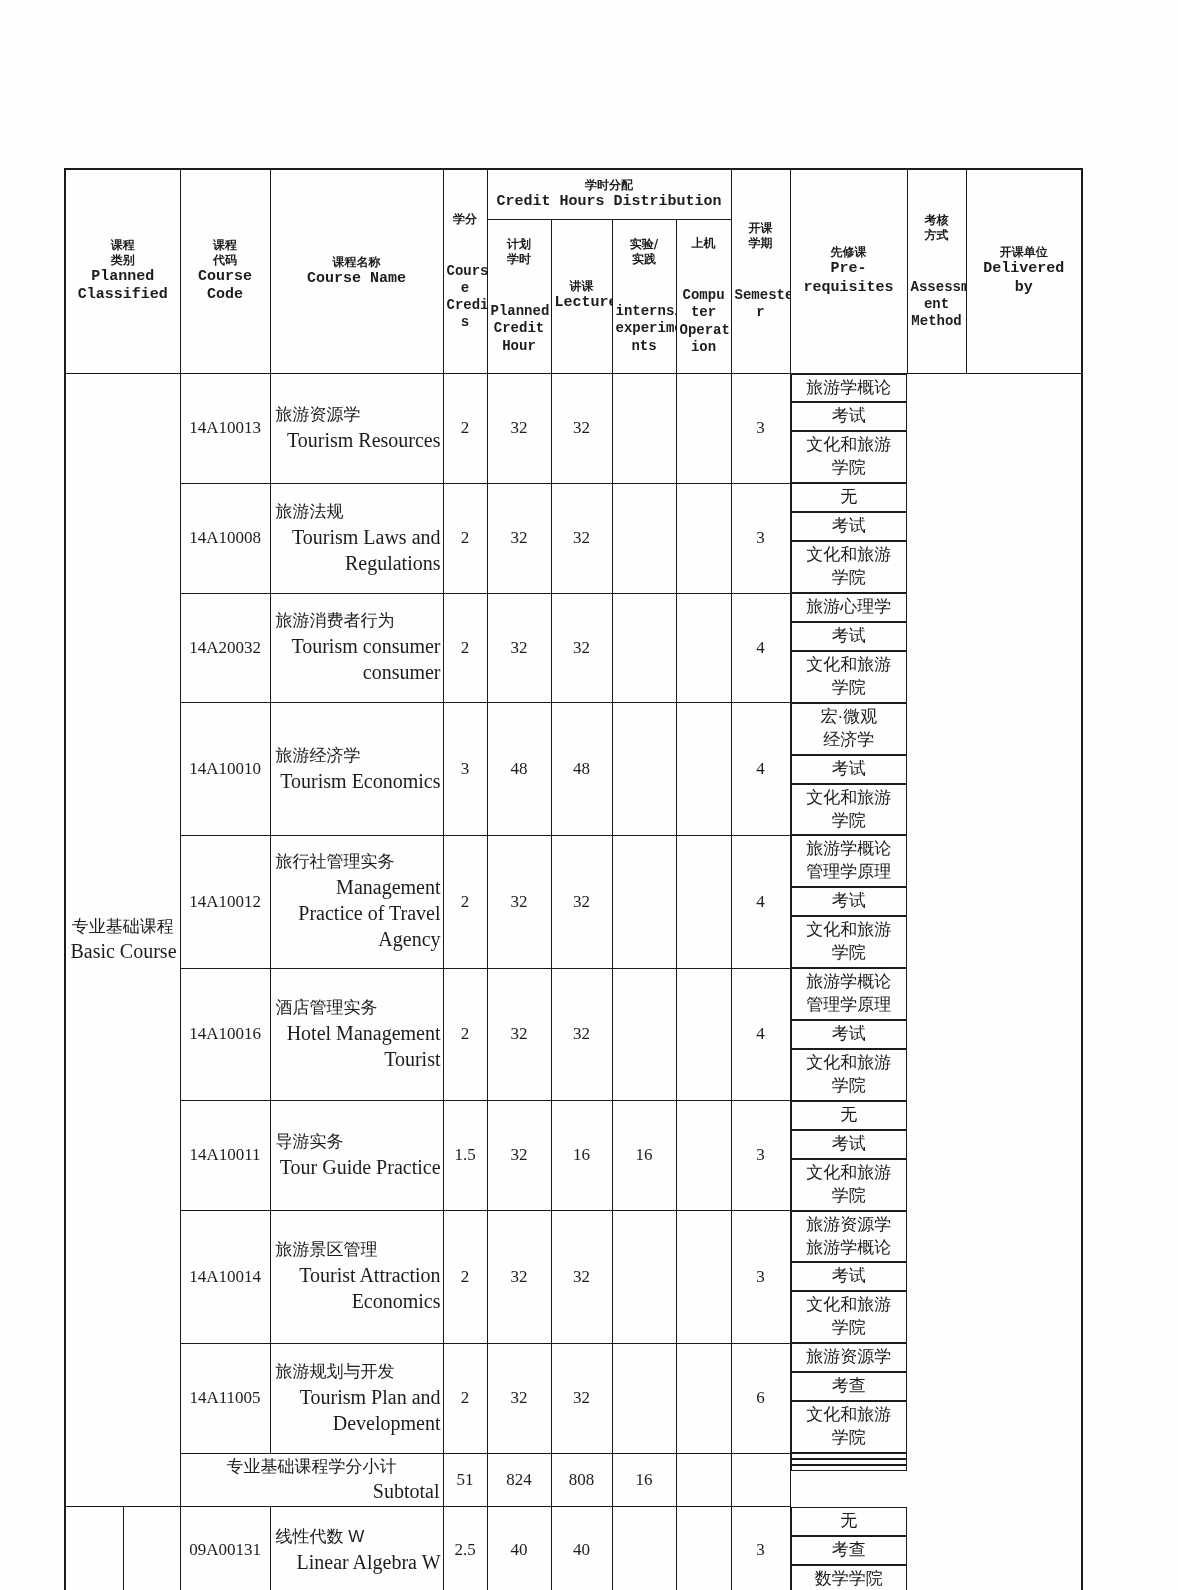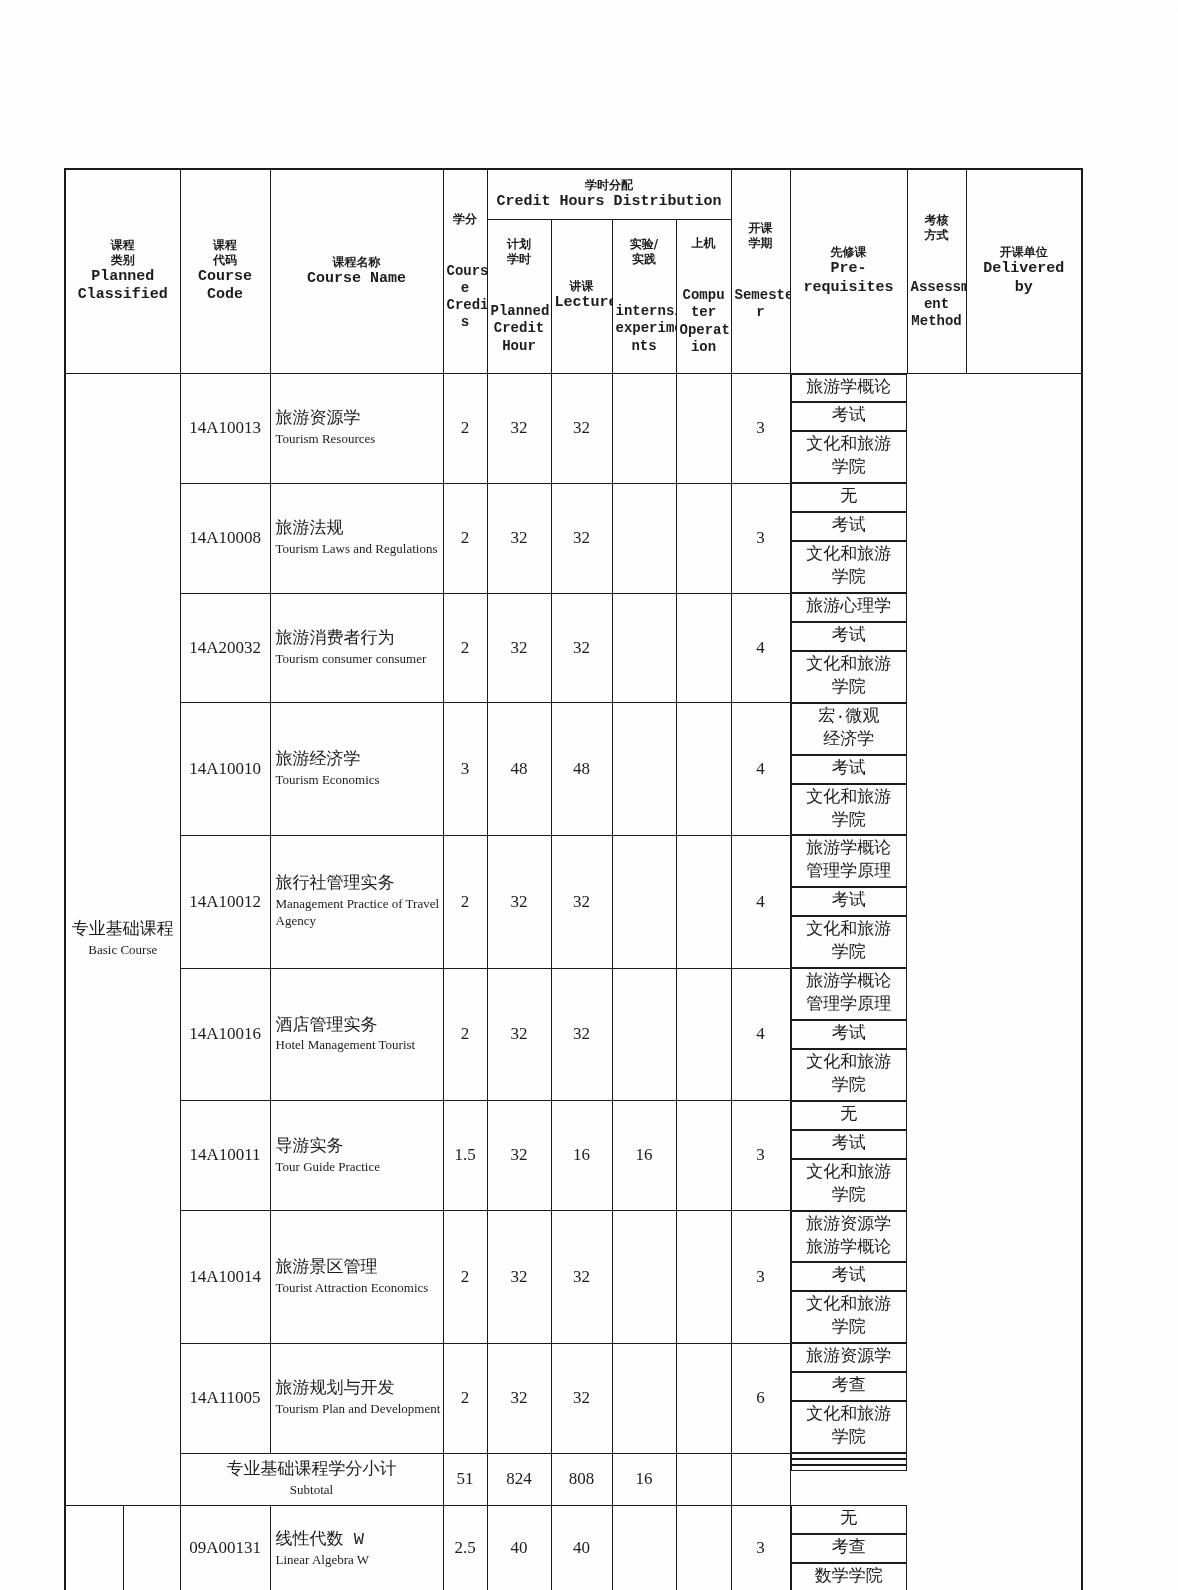--- a/index.html
+++ b/index.html
@@ -22,22 +22,22 @@
     padding:2px 3px;
     font-size:17px;line-height:1.32;
     font-weight:normal;
     overflow:hidden;
   }
   
   .hz{display:block;font-family:"DejaVu Sans","Liberation Sans",sans-serif;font-weight:bold;font-size:12px;line-height:1.25;}
   .he{display:block;font-family:Liberation Mono, monospace;font-weight:bold;font-size:15px;line-height:1.22;}
   .he.small{font-size:14px;margin-top:36px;}
   
-  .bz{display:block;font-family:Liberation Mono, monospace;font-size:17px;line-height:1.35;}
-  .be{display:block;font-family:"Liberation Serif","DejaVu Serif",serif;font-size:13px;line-height:1.3;}
+  .bz{display:block;font-family:Liberation Sans, sans-serif;font-size:17px;line-height:1.35;}
+  .be{display:block;font-family:"Liberation Serif","DejaVu Serif",serif;font-size:20px;line-height:1.3;text-align:right;}
   .num{font-family:"Liberation Serif","DejaVu Serif",serif;font-size:17px;}
   td.name{text-align:left;padding-left:5px;padding-right:2px;}
   
   tr.hdr1{height:50px;}
   tr.hdr2{height:154px;}
   tr.h2l{height:56px;}
   tr.h3l{height:74px;}
   tr.hsub{height:52px;}
   tr.hshort{height:50px;}
   tr.h4x{height:58px;}

